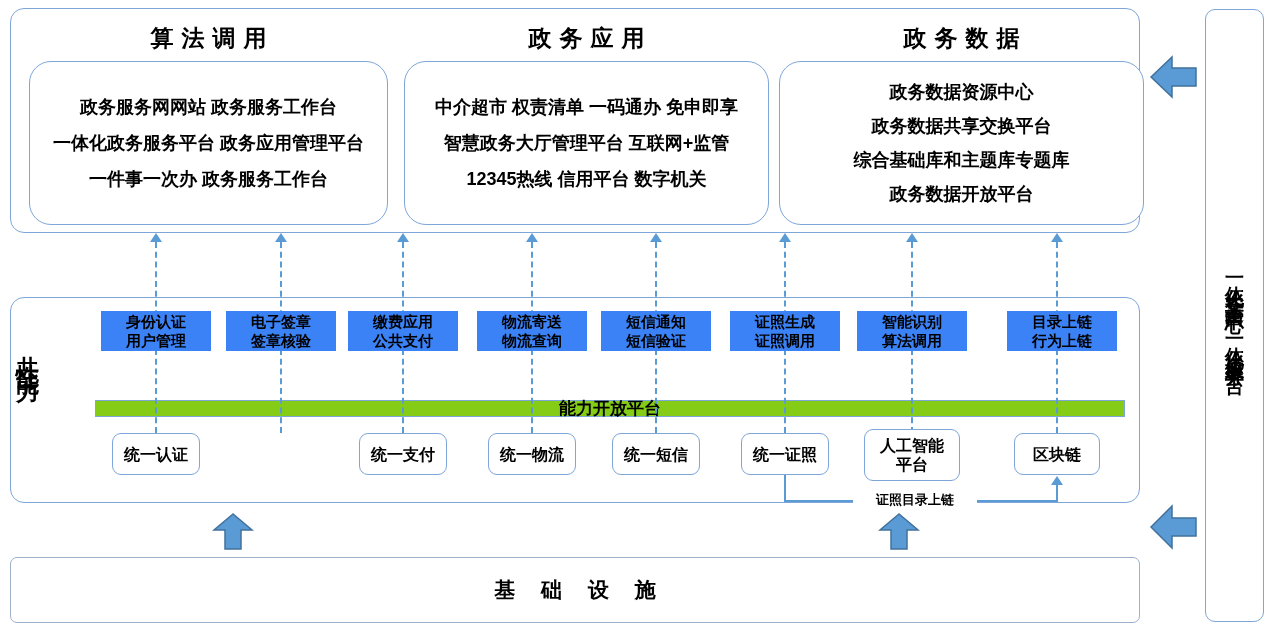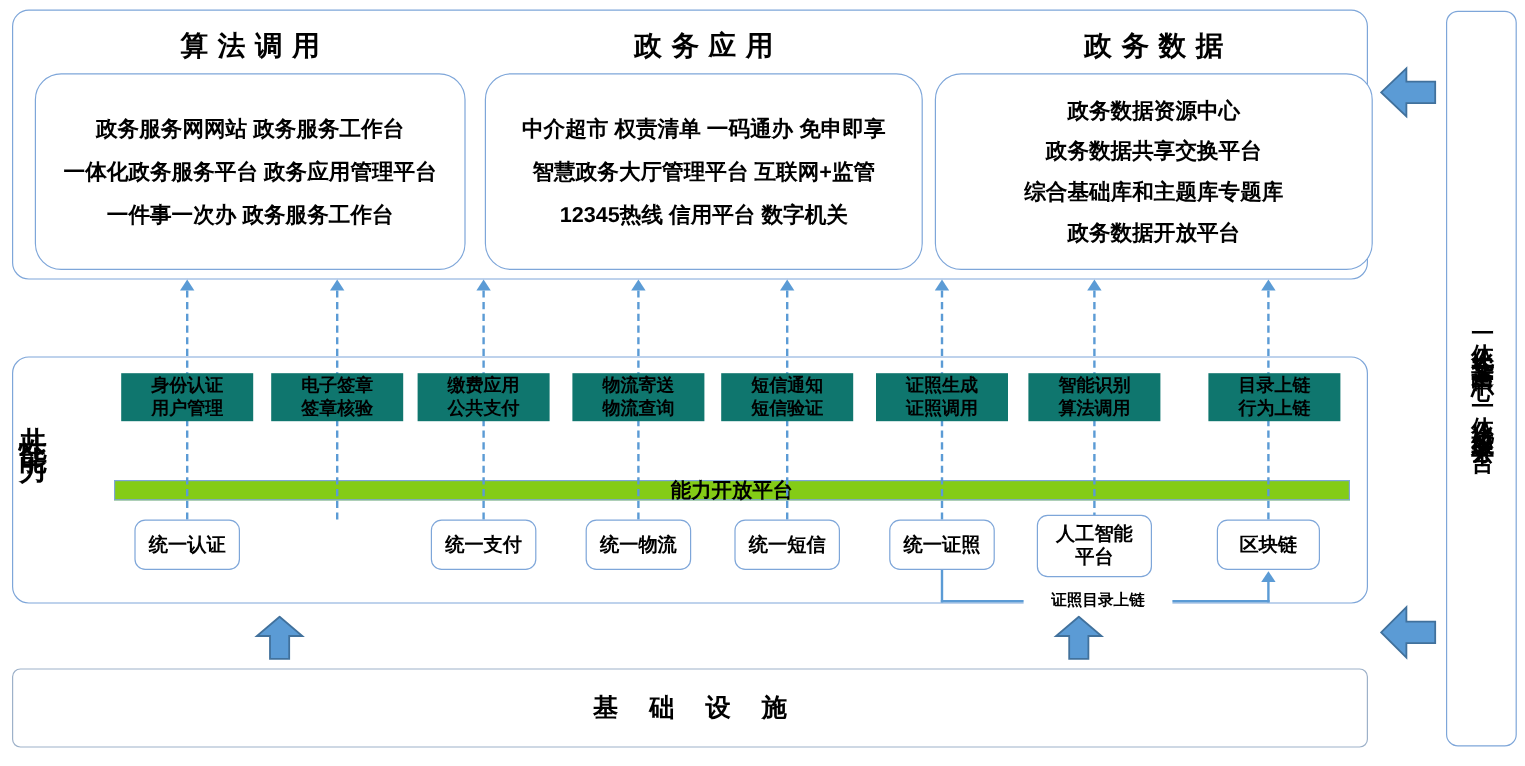--- a/index.html
+++ b/index.html
@@ -32,21 +32,21 @@
 
   
   .dash-line{position:absolute;top:242px;height:191px;width:0;
              border-left:2px dashed #5b9bd5;z-index:2;}
   .dash-head{position:absolute;top:233px;width:0;height:0;z-index:2;
              border-left:6px solid transparent;border-right:6px solid transparent;
              border-bottom:9px solid #5b9bd5;}
 
   
   .cap-label{position:absolute;top:311px;width:110px;text-align:center;font-size:15px;
-             font-weight:700;line-height:19px;background:#0f766e;z-index:3;padding:1px 0;}
+             font-weight:700;line-height:19px;background:#3b82f6;z-index:3;padding:1px 0;}
 
   
   .platform-bar{position:absolute;left:95px;top:400px;width:1030px;height:17px;background:#84cc16;
                 border:1.2px solid #7ea6d9;box-sizing:border-box;z-index:1;
                 display:flex;align-items:center;justify-content:center;
                 font-size:17px;font-weight:700;}
 
   
   .svc-box{position:absolute;top:433px;height:42px;background:#fff;border:1.6px solid #7ea6d9;
            border-radius:9px;box-sizing:border-box;z-index:3;display:flex;flex-direction:column;

